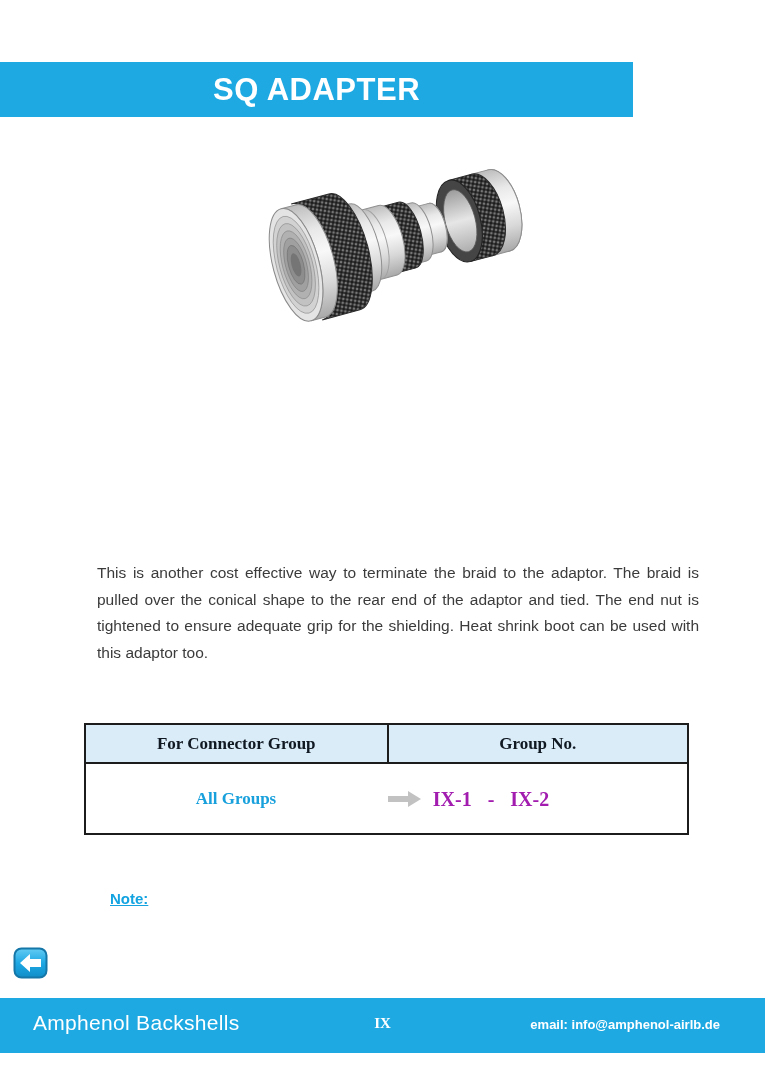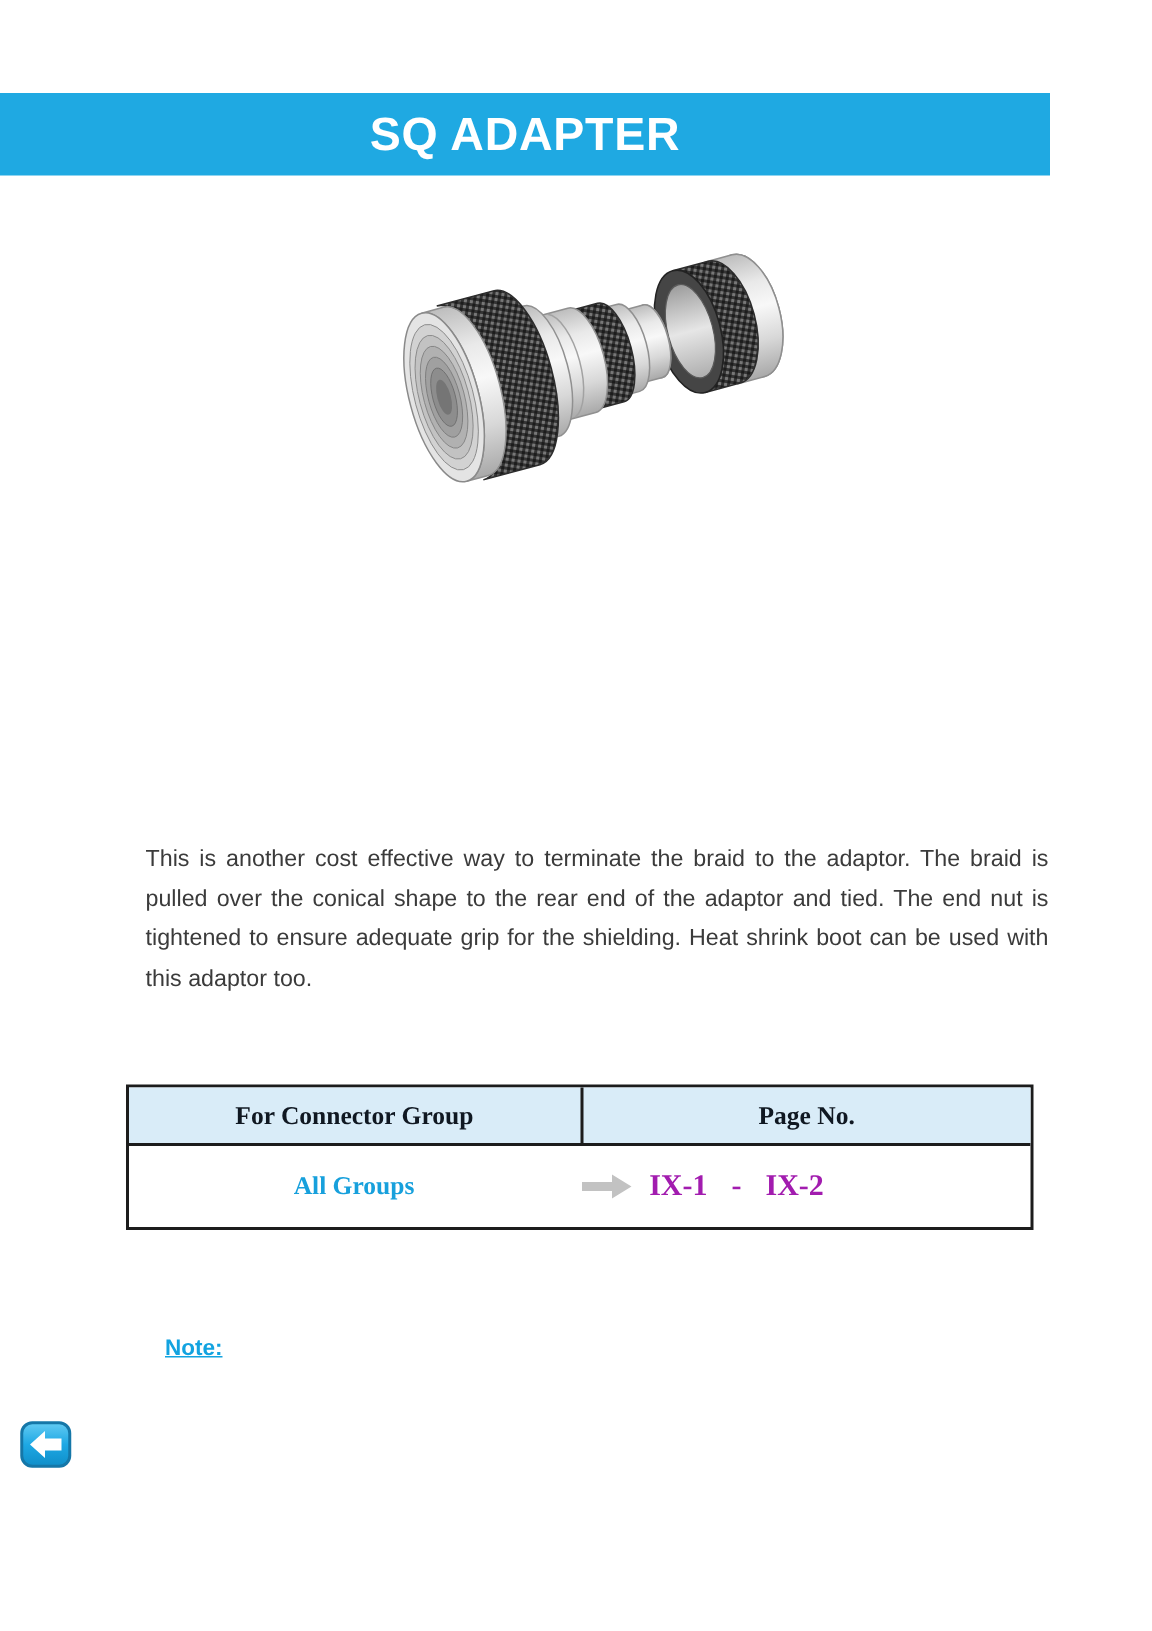--- a/index.html
+++ b/index.html
@@ -2,21 +2,21 @@
 <html><head>
 <meta charset="utf-8">
 <style>
   html,body{margin:0;padding:0;background:#ffffff;}
   .page{
     position:relative;width:768px;height:1087px;background:#ffffff;overflow:hidden;
     font-family:"Liberation Sans",sans-serif;
   }
   
   .banner{
-    position:absolute;left:0;top:62px;width:700px;height:55px;background:#1FA9E2;
+    position:absolute;left:0;top:62px;width:633px;height:55px;background:#1FA9E2;
     display:flex;align-items:center;justify-content:center;
   }
   .banner .title{
     color:#ffffff;font-size:31px;font-weight:700;letter-spacing:.5px;
   }
   
   .product{position:absolute;left:225px;top:146px;width:330px;height:230px;}
   
   .description{
     position:absolute;left:84px;top:547px;width:602px;margin:13px;
@@ -28,21 +28,21 @@
     border:2px solid #1c1c1c;background:#ffffff;
     font-family:"Liberation Serif",serif;
   }
   .thead{display:flex;height:37px;background:#D9ECF8;border-bottom:2px solid #1c1c1c;}
   .th{
     display:flex;align-items:center;justify-content:center;
     font-size:17px;font-weight:700;color:#101822;
   }
   .th1{width:50%;}
   .th2{width:50%;border-left:2px solid #1c1c1c;box-sizing:border-box;}
-  .tbody{position:relative;height:54px;}
+  .tbody{position:relative;height:69px;}
   .tbody .cell{position:absolute;top:50%;transform:translateY(-50%);text-align:center;}
   .group-link{left:0;width:300px;font-size:17px;font-weight:700;color:#17A0DC;}
   .row-arrow{left:50%;transform:translate(-50%,-50%);line-height:0;}
   .row-arrow svg{display:block;}
   .page-range{left:255px;width:300px;font-size:20px;font-weight:700;color:#a21caf;white-space:nowrap;}
   .page-range .sep{margin:0 16px;}
   
   .note{
     position:absolute;left:110px;top:888px;width:580px;
     font-size:15px;line-height:22px;color:#3C4043;
@@ -132,21 +132,21 @@
         <ellipse cx="31" cy="100" rx="4.5" ry="12" fill="#757575" stroke="none"></ellipse>
       </g>
     </svg>
   </div>
 
   <p class="description">This is another cost effective way to terminate the braid to the adaptor. The braid is pulled over the conical shape to the rear end of the adaptor and tied. The end nut is tightened to ensure adequate grip for the shielding. Heat shrink boot can be used with this adaptor too.</p>
 
   <div class="ref-table">
     <div class="thead">
       <div class="th th1">For Connector Group</div>
-      <div class="th th2">Page No.</div>
+      <div class="th th2">Group No.</div>
     </div>
     <div class="tbody">
       <span class="cell group-link">All Groups</span>
       <span class="cell row-arrow">
         <svg width="35" height="22" viewBox="0 0 35 22">
           <polygon points="1,8 21,8 21,3 34,11 21,19 21,14 1,14" fill="#C2C2C2"></polygon>
         </svg>
       </span>
       <span class="cell page-range"><span>IX-1</span><span class="sep">-</span><span>IX-2</span></span>
     </div>
@@ -167,14 +167,19 @@
             <stop offset="0.5" stop-color="#1EA8E4"></stop>
             <stop offset="1" stop-color="#0F8EC9"></stop>
           </linearGradient>
         </defs>
         <rect x="1.5" y="1.5" width="32" height="29" rx="7" fill="url(#gBtn)" stroke="#1577A8" stroke-width="2"></rect>
         <polygon points="7,16 17,7 17,12 28,12 28,20 17,20 17,25" fill="#ffffff"></polygon>
       </svg>
     </span>
   </button>
 
+  <div class="footer">
+    <span class="brand">Amphenol Backshells</span>
+    <span class="pagenum">IX</span>
+    <span class="email">email: info@amphenol-airlb.de</span>
+  </div>
 
 </div>
 
 </body></html>

